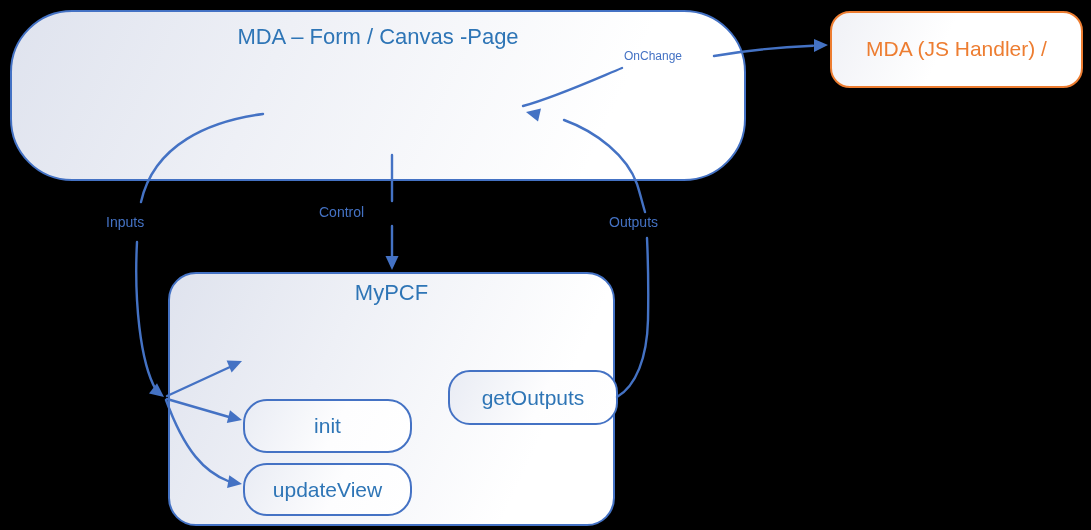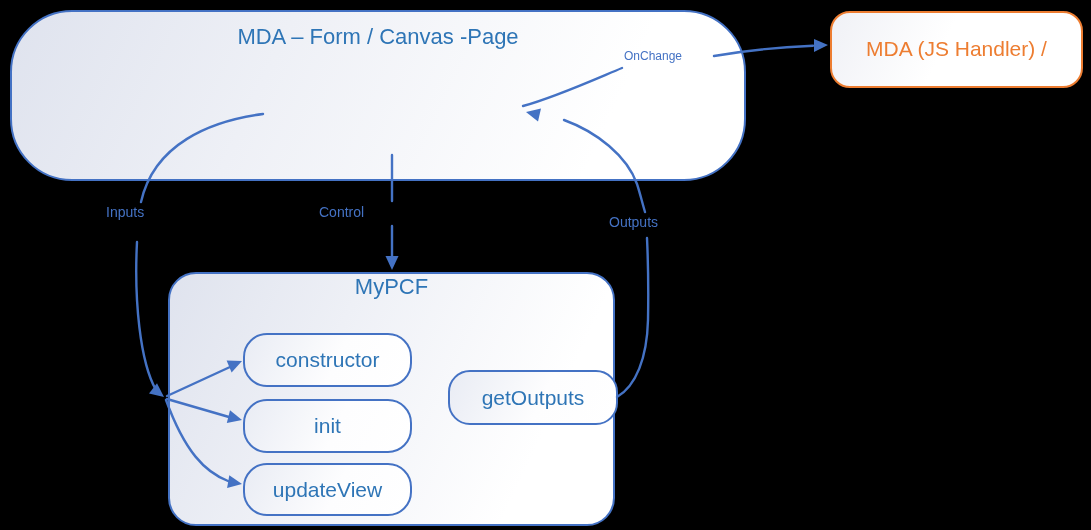--- a/index.html
+++ b/index.html
@@ -35,27 +35,27 @@
   .arrows path{fill:none;stroke:var(--blue);stroke-width:2.4;stroke-linecap:round;}
   .arrows polygon{fill:var(--blue);stroke:none;}
 
   #outer-box{left:10px;top:10px;width:736px;height:171px;border-radius:62px;}
   #field-box{left:263px;top:76px;width:258px;height:78px;border-radius:26px;
              display:flex;align-items:center;justify-content:center;font-size:22px;}
   #handler-box{left:830px;top:11px;width:253px;height:77px;border-radius:20px;
              display:flex;flex-direction:column;align-items:center;justify-content:center;
              font-size:21px;line-height:1.28;text-align:left;}
   #pcf-box{left:168px;top:272px;width:447px;height:254px;border-radius:28px;}
-  #pcf-box .node-title{padding-top:0;}
+  #pcf-box .node-title{padding-top:6px;}
   #constructor-box{left:243px;top:333px;width:169px;height:54px;border-radius:24px;}
   #init-box{left:243px;top:399px;width:169px;height:54px;border-radius:24px;}
   #updateview-box{left:243px;top:463px;width:169px;height:53px;border-radius:24px;}
   #getoutputs-box{left:448px;top:370px;width:170px;height:55px;border-radius:22px;justify-content:center;}
 
-  #label-inputs{left:106px;top:204px;}
+  #label-inputs{left:106px;top:214px;}
   #label-control{left:319px;top:204px;}
   #label-outputs{left:609px;top:214px;}
   #label-onchange{left:624px;top:49px;font-size:12px;}
 </style>
 </head>
 <body>
 
 <div class="stage">
 
   <div id="outer-box" class="node blue-node">
@@ -64,23 +64,20 @@
 
 
   <div id="handler-box" class="node orange-node">
     <span>MDA (JS Handler) /</span>
   </div>
 
   <div id="pcf-box" class="node blue-node">
     <div class="node-title">MyPCF</div>
   </div>
 
-  <div id="constructor-box" class="node blue-small">
-    <span>constructor</span>
-  </div>
   <div id="init-box" class="node blue-small">
     <span>init</span>
   </div>
   <div id="updateview-box" class="node blue-small">
     <span>updateView</span>
   </div>
   <div id="getoutputs-box" class="node blue-small">
     <span>getOutputs</span>
   </div>
 

